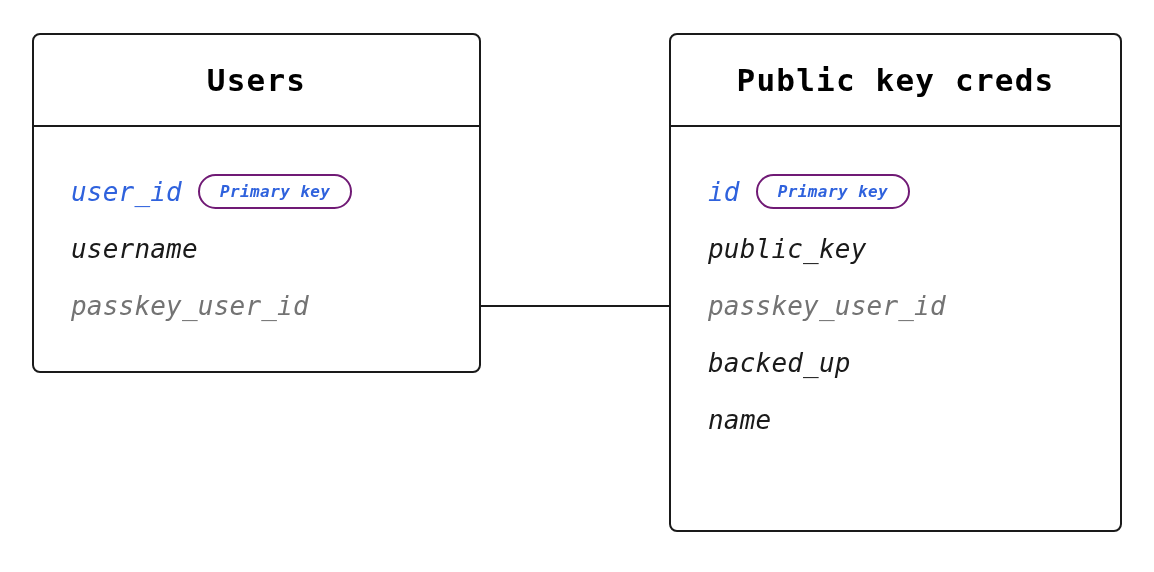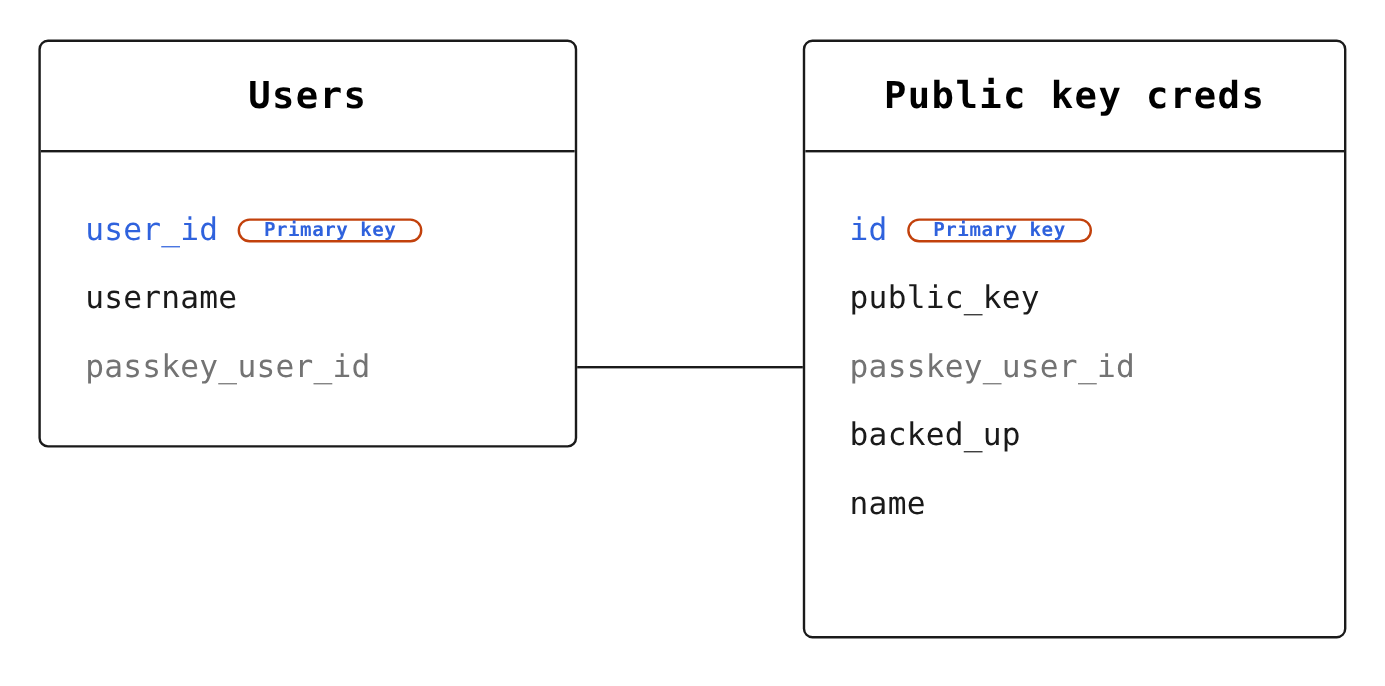--- a/index.html
+++ b/index.html
@@ -59,40 +59,41 @@
   }
 
   
   .field-row {
     height: 57px;
     display: flex;
     align-items: center;
     padding-left: 37px;
     box-sizing: border-box;
     white-space: nowrap;
+    font-style: italic;
   }
 
   .field-name {
     font-size: 26px;
     line-height: 1;
     color: #1a1a1a;
     letter-spacing: 0.2px;
   }
   .field-name.pk   { color: #2f62dd; }
   .field-name.fk   { color: #737373; }
 
   
   .pk-badge {
     margin-left: 16px;
     display: inline-flex;
     align-items: center;
     justify-content: center;
-    height: 20px;
+    height: 35px;
     padding: 0 20px;
-    border: 2px solid #c2410c;
+    border: 2px solid #701a75;
     border-radius: 999px;
     background: #ffffff;
     box-sizing: border-box;
   }
   .pk-badge-label {
     font-size: 16px;
     font-weight: 700;
     color: #2f62dd;
     line-height: 1;
     letter-spacing: 0.4px;

